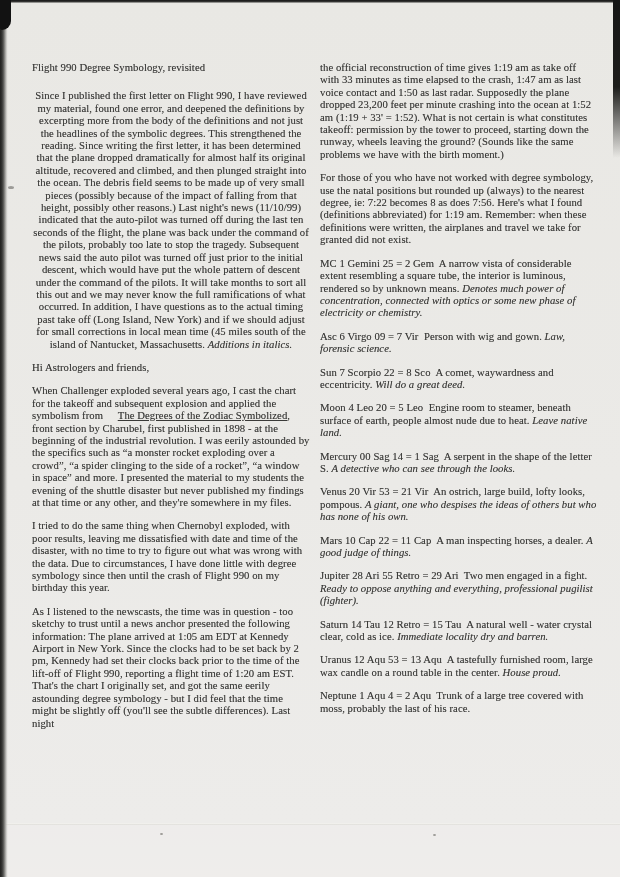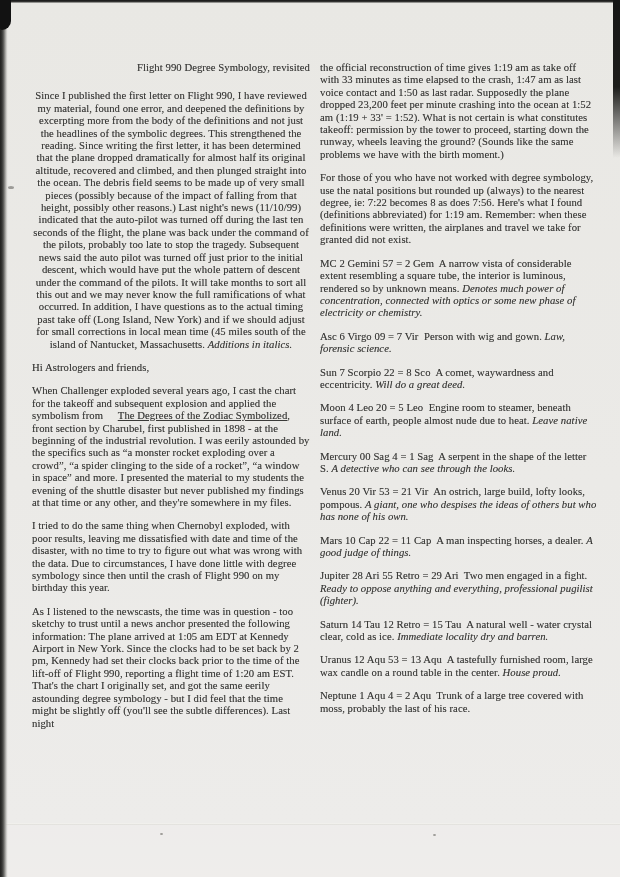--- a/index.html
+++ b/index.html
@@ -28,21 +28,21 @@
   .speck.s3{left:433px;top:834px;}
 
   
   .col{position:absolute;top:61px;width:278px;font-size:10.7px;line-height:12.4px;
     letter-spacing:.05px;text-shadow:0 0 .5px rgba(40,40,40,.45);}
   .col-left{left:32px;}
   .col-right{left:320px;width:277px;}
   .col p{margin:0 0 11px 0;}
   .intro{text-align:center;}
   .intro p{margin:16px 0 11px 0;}
-  .doc-title{text-align:right;}
+  .doc-title{text-align:left;}
   em{font-style:italic;}
   .book{text-decoration:underline;margin-left:12px;}
   .entry .pos{white-space:nowrap;}
 </style>
 </head>
 <body>
 
 <div class="scan">
 
   <div class="col col-left">
@@ -53,25 +53,25 @@
     <p>Hi Astrologers and friends,</p>
     <p><span>When Challenger exploded several years ago, I cast the chart for the takeoff and subsequent explosion and applied the symbolism from</span> <span class="book">The Degrees of the Zodiac Symbolized</span><span>, front section by Charubel, first published in 1898 - at the beginning of the industrial revolution. I was eerily astounded by the specifics such as “a monster rocket exploding over a crowd”, “a spider clinging to the side of a rocket”, “a window in space” and more. I presented the material to my students the evening of the shuttle disaster but never published my findings at that time or any other, and they're somewhere in my files.</span></p>
     <p>I tried to do the same thing when Chernobyl exploded, with poor results, leaving me dissatisfied with date and time of the disaster, with no time to try to figure out what was wrong with the data. Due to circumstances, I have done little with degree symbology since then until the crash of Flight 990 on my birthday this year.</p>
     <p>As I listened to the newscasts, the time was in question - too sketchy to trust until a news anchor presented the following information: The plane arrived at 1:05 am EDT at Kennedy Airport in New York. Since the clocks had to be set back by 2 pm, Kennedy had set their clocks back prior to the time of the lift-off of Flight 990, reporting a flight time of 1:20 am EST. That's the chart I originally set, and got the same eerily astounding degree symbology - but I did feel that the time might be slightly off (you'll see the subtle differences). Last night</p>
   </div>
 
   <div class="col col-right">
     <p>the official reconstruction of time gives 1:19 am as take off with 33 minutes as time elapsed to the crash, 1:47 am as last voice contact and 1:50 as last radar. Supposedly the plane dropped 23,200 feet per minute crashing into the ocean at 1:52 am (1:19 + 33' = 1:52). What is not certain is what constitutes takeoff: permission by the tower to proceed, starting down the runway, wheels leaving the ground? (Sounds like the same problems we have with the birth moment.)</p>
     <p>For those of you who have not worked with degree symbology, use the natal positions but rounded up (always) to the nearest degree, ie: 7:22 becomes 8 as does 7:56. Here's what I found (definitions abbreviated) for 1:19 am. Remember: when these definitions were written, the airplanes and travel we take for granted did not exist.</p>
 
-    <p class="entry"><span class="pos">MC 2 Gemini 57 =  2 Gem</span>&nbsp; <span>A narrow vista of considerable extent resembling a square tube, the interior is luminous, rendered so by unknown means.</span> <em>Denotes much power of concentration, connected with optics or some new phase of electricity or chemistry.</em></p>
+    <p class="entry"><span class="pos">MC 1 Gemini 25 =  2 Gem</span>&nbsp; <span>A narrow vista of considerable extent resembling a square tube, the interior is luminous, rendered so by unknown means.</span> <em>Denotes much power of concentration, connected with optics or some new phase of electricity or chemistry.</em></p>
     <p class="entry"><span class="pos">Asc 6 Virgo 09 =  7 Vir</span>&nbsp; <span>Person with wig and gown.</span> <em>Law, forensic science.</em></p>
     <p class="entry"><span class="pos">Sun 7 Scorpio 22 =  8 Sco</span>&nbsp; <span>A comet, waywardness and eccentricity.</span> <em>Will do a great deed.</em></p>
     <p class="entry"><span class="pos">Moon 4 Leo 20 =  5 Leo</span>&nbsp; <span>Engine room to steamer, beneath surface of earth, people almost nude due to heat.</span> <em>Leave native land.</em></p>
-    <p class="entry"><span class="pos">Mercury 00 Sag 4 =  1 Sag</span>&nbsp; <span>A serpent in the shape of the letter S.</span> <em>A detective who can see through the looks.</em></p>
+    <p class="entry"><span class="pos">Mercury 00 Sag 14 =  1 Sag</span>&nbsp; <span>A serpent in the shape of the letter S.</span> <em>A detective who can see through the looks.</em></p>
     <p class="entry"><span class="pos">Venus 20 Vir 53 =  21 Vir</span>&nbsp; <span>An ostrich, large build, lofty looks, pompous.</span> <em>A giant, one who despises the ideas of others but who has none of his own.</em></p>
     <p class="entry"><span class="pos">Mars 10 Cap 22 =  11 Cap</span>&nbsp; <span>A man inspecting horses, a dealer.</span> <em>A good judge of things.</em></p>
     <p class="entry"><span class="pos">Jupiter 28 Ari 55 Retro =  29 Ari</span>&nbsp; <span>Two men engaged in a fight.</span> <em>Ready to oppose anything and everything, professional pugilist (fighter).</em></p>
     <p class="entry"><span class="pos">Saturn 14 Tau 12 Retro =  15 Tau</span>&nbsp; <span>A natural well - water crystal clear, cold as ice.</span> <em>Immediate locality dry and barren.</em></p>
     <p class="entry"><span class="pos">Uranus 12 Aqu 53 =  13 Aqu</span>&nbsp; <span>A tastefully furnished room, large wax candle on a round table in the center.</span> <em>House proud.</em></p>
     <p class="entry"><span class="pos">Neptune 1 Aqu 4 =  2 Aqu</span>&nbsp; <span>Trunk of a large tree covered with moss, probably the last of his race.</span> <em></em></p>
   </div>
 
   <div class="below-crease"></div>
   <div class="crease"></div>

